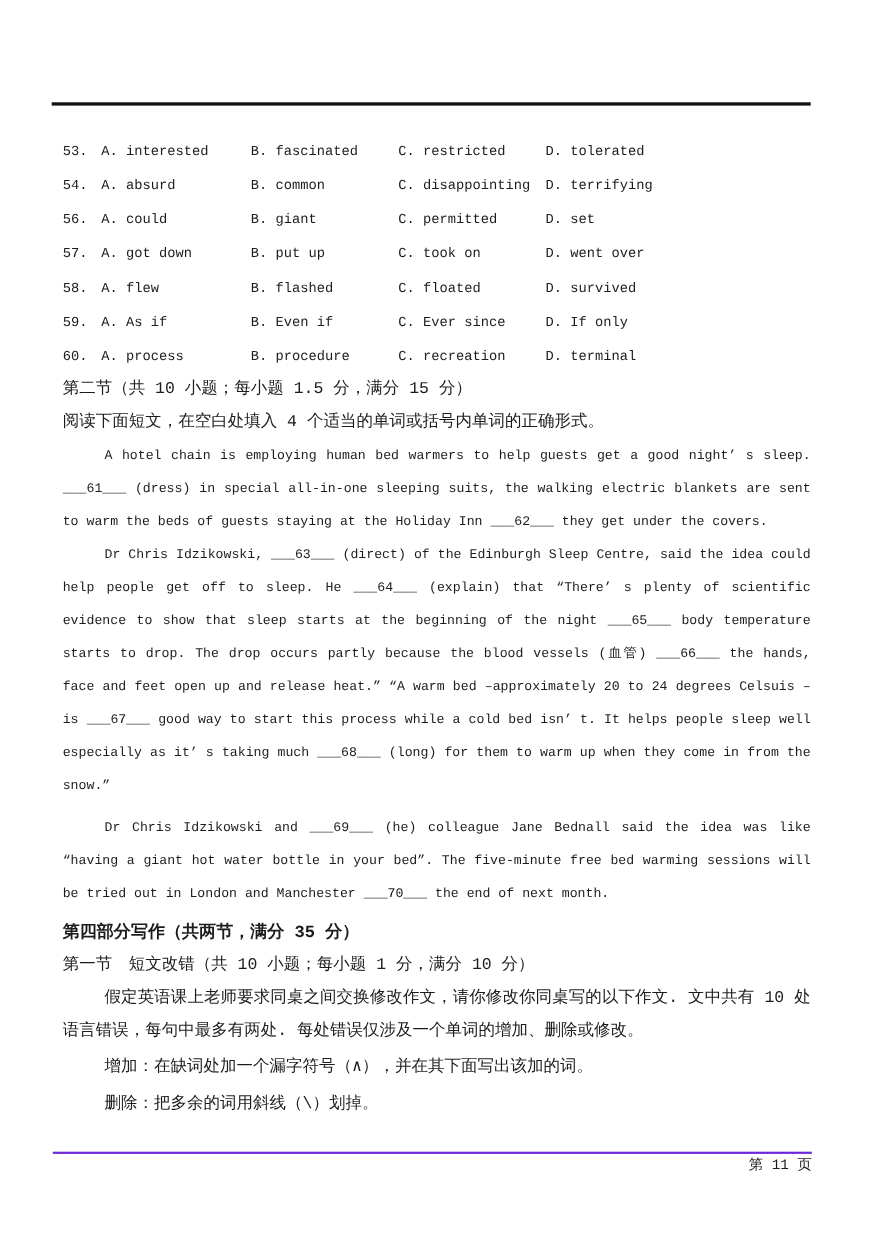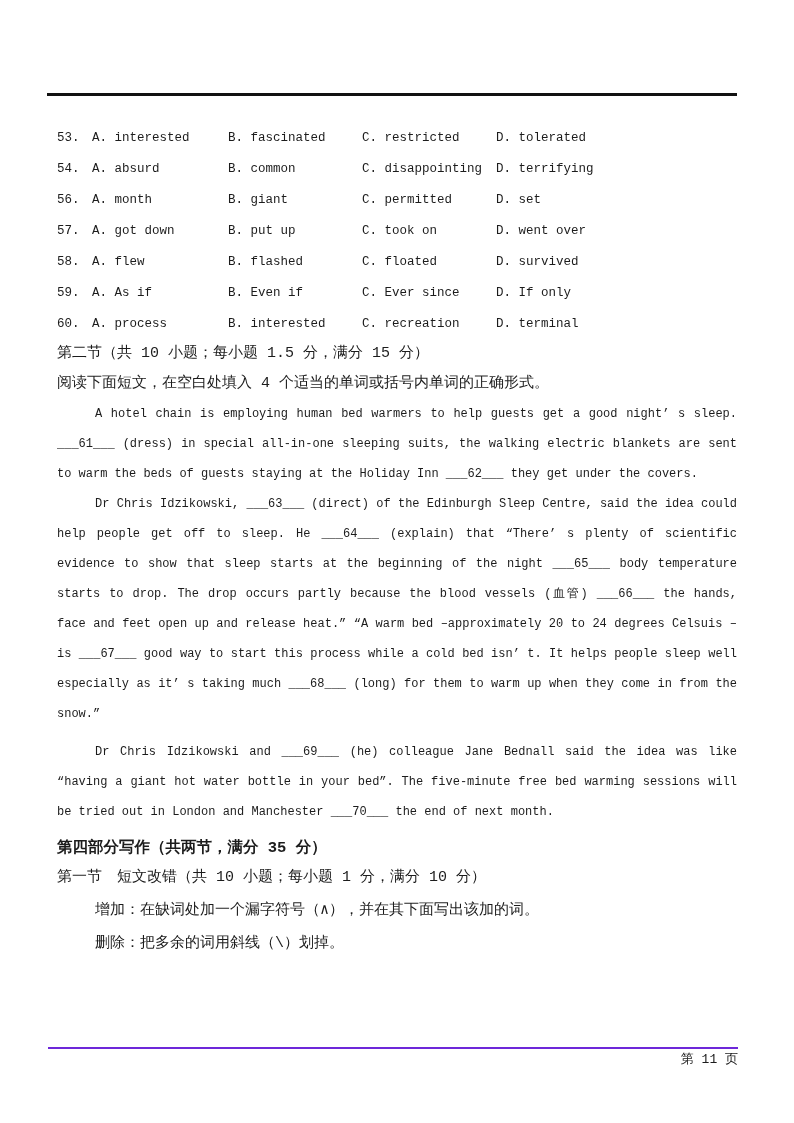--- a/index.html
+++ b/index.html
@@ -90,21 +90,21 @@
     </div>
     <div class="mcq-row">
       <span>54.</span>
       <span>A. absurd</span>
       <span>B. common</span>
       <span>C. disappointing</span>
       <span>D. terrifying</span>
     </div>
     <div class="mcq-row">
       <span>56.</span>
-      <span>A. month</span>
+      <span>A. could</span>
       <span>B. giant</span>
       <span>C. permitted</span>
       <span>D. set</span>
     </div>
     <div class="mcq-row">
       <span>57.</span>
       <span>A. got down</span>
       <span>B. put up</span>
       <span>C. took on</span>
       <span>D. went over</span>
@@ -119,40 +119,41 @@
     <div class="mcq-row">
       <span>59.</span>
       <span>A. As if</span>
       <span>B. Even if</span>
       <span>C. Ever since</span>
       <span>D. If only</span>
     </div>
     <div class="mcq-row">
       <span>60.</span>
       <span>A. process</span>
-      <span>B. interested</span>
+      <span>B. procedure</span>
       <span>C. recreation</span>
       <span>D. terminal</span>
     </div>
   </div>
 
   <div class="zh-line">第二节（共 10 小题；每小题 1.5 分，满分 15 分）</div>
   <div class="zh-line">阅读下面短文，在空白处填入 4 个适当的单词或括号内单词的正确形式。</div>
 
   <div class="passage">
     <p class="para-1">A hotel chain is employing human bed warmers to help guests get a good night’ s sleep. ___61___ (dress) in special all-in-one sleeping suits, the walking electric blankets are sent to warm the beds of guests staying at the Holiday Inn ___62___ they get under the covers.</p>
     <p class="para-2">Dr Chris Idzikowski, ___63___ (direct) of the Edinburgh Sleep Centre, said the idea could help people get off to sleep. He ___64___ (explain) that “There’ s plenty of scientific evidence to show that sleep starts at the beginning of the night ___65___ body temperature starts to drop. The drop occurs partly because the blood vessels (血管) ___66___ the hands, face and feet open up and release heat.” “A warm bed –approximately 20 to 24 degrees Celsuis –is ___67___ good way to start this process while a cold bed isn’ t. It helps people sleep well especially as it’ s taking much ___68___ (long) for them to warm up when they come in from the snow.”</p>
     <p class="para-3">Dr Chris Idzikowski and ___69___ (he) colleague Jane Bednall said the idea was like “having a giant hot water bottle in your bed”. The five-minute free bed warming sessions will be tried out in London and Manchester ___70___ the end of next month.</p>
   </div>
 
   <div class="part-header">
     <span>第四部分</span>
     <span>写作（共两节，满分 35 分）</span>
   </div>
   <div class="zh-line">第一节　短文改错（共 10 小题；每小题 1 分，满分 10 分）</div>
+  <p class="intro-para">假定英语课上老师要求同桌之间交换修改作文，请你修改你同桌写的以下作文. 文中共有 10 处语言错误，每句中最多有两处. 每处错误仅涉及一个单词的增加、删除或修改。</p>
   <div class="zh-line indent gap-sm">增加：在缺词处加一个漏字符号（∧），并在其下面写出该加的词。</div>
   <div class="zh-line indent gap-sm">删除：把多余的词用斜线（\）划掉。</div>
 
 </div>
 
 <div class="footer">
   <div class="footer-text">第 11 页</div>
 </div>
 
 </body></html>

